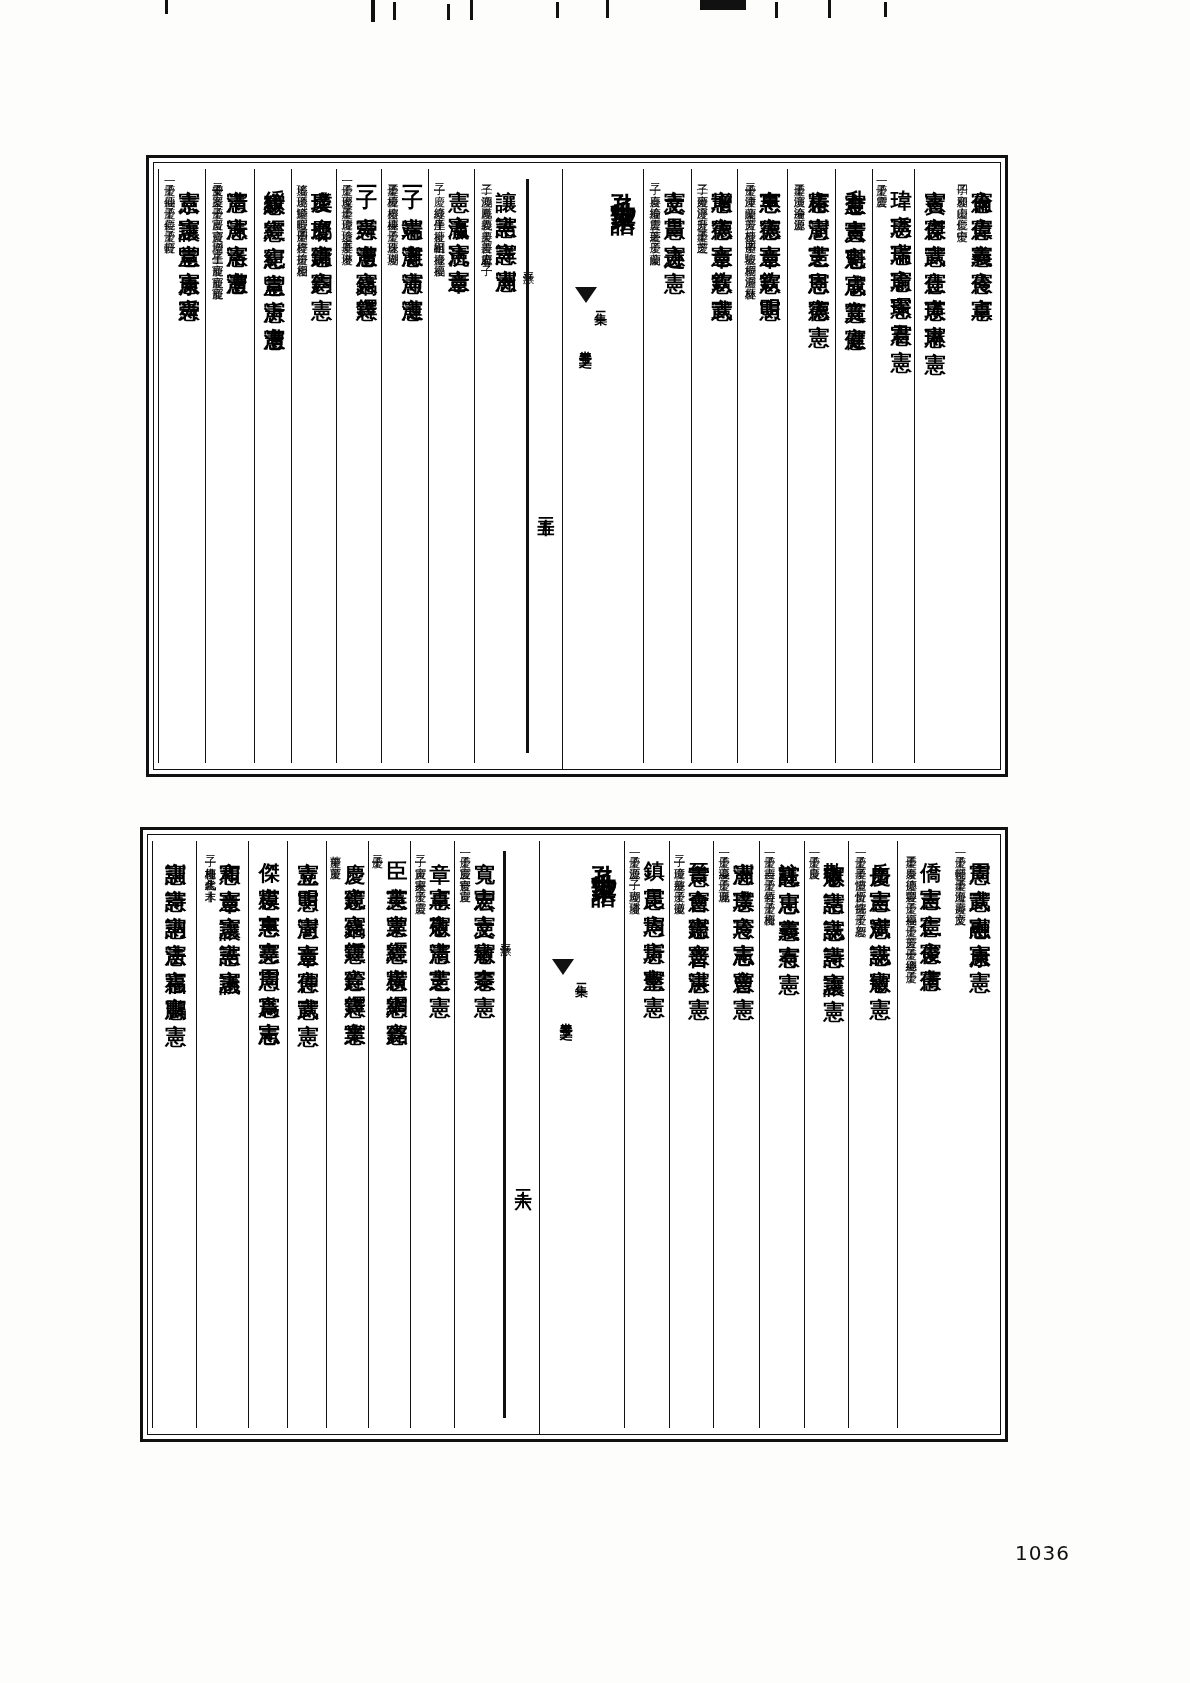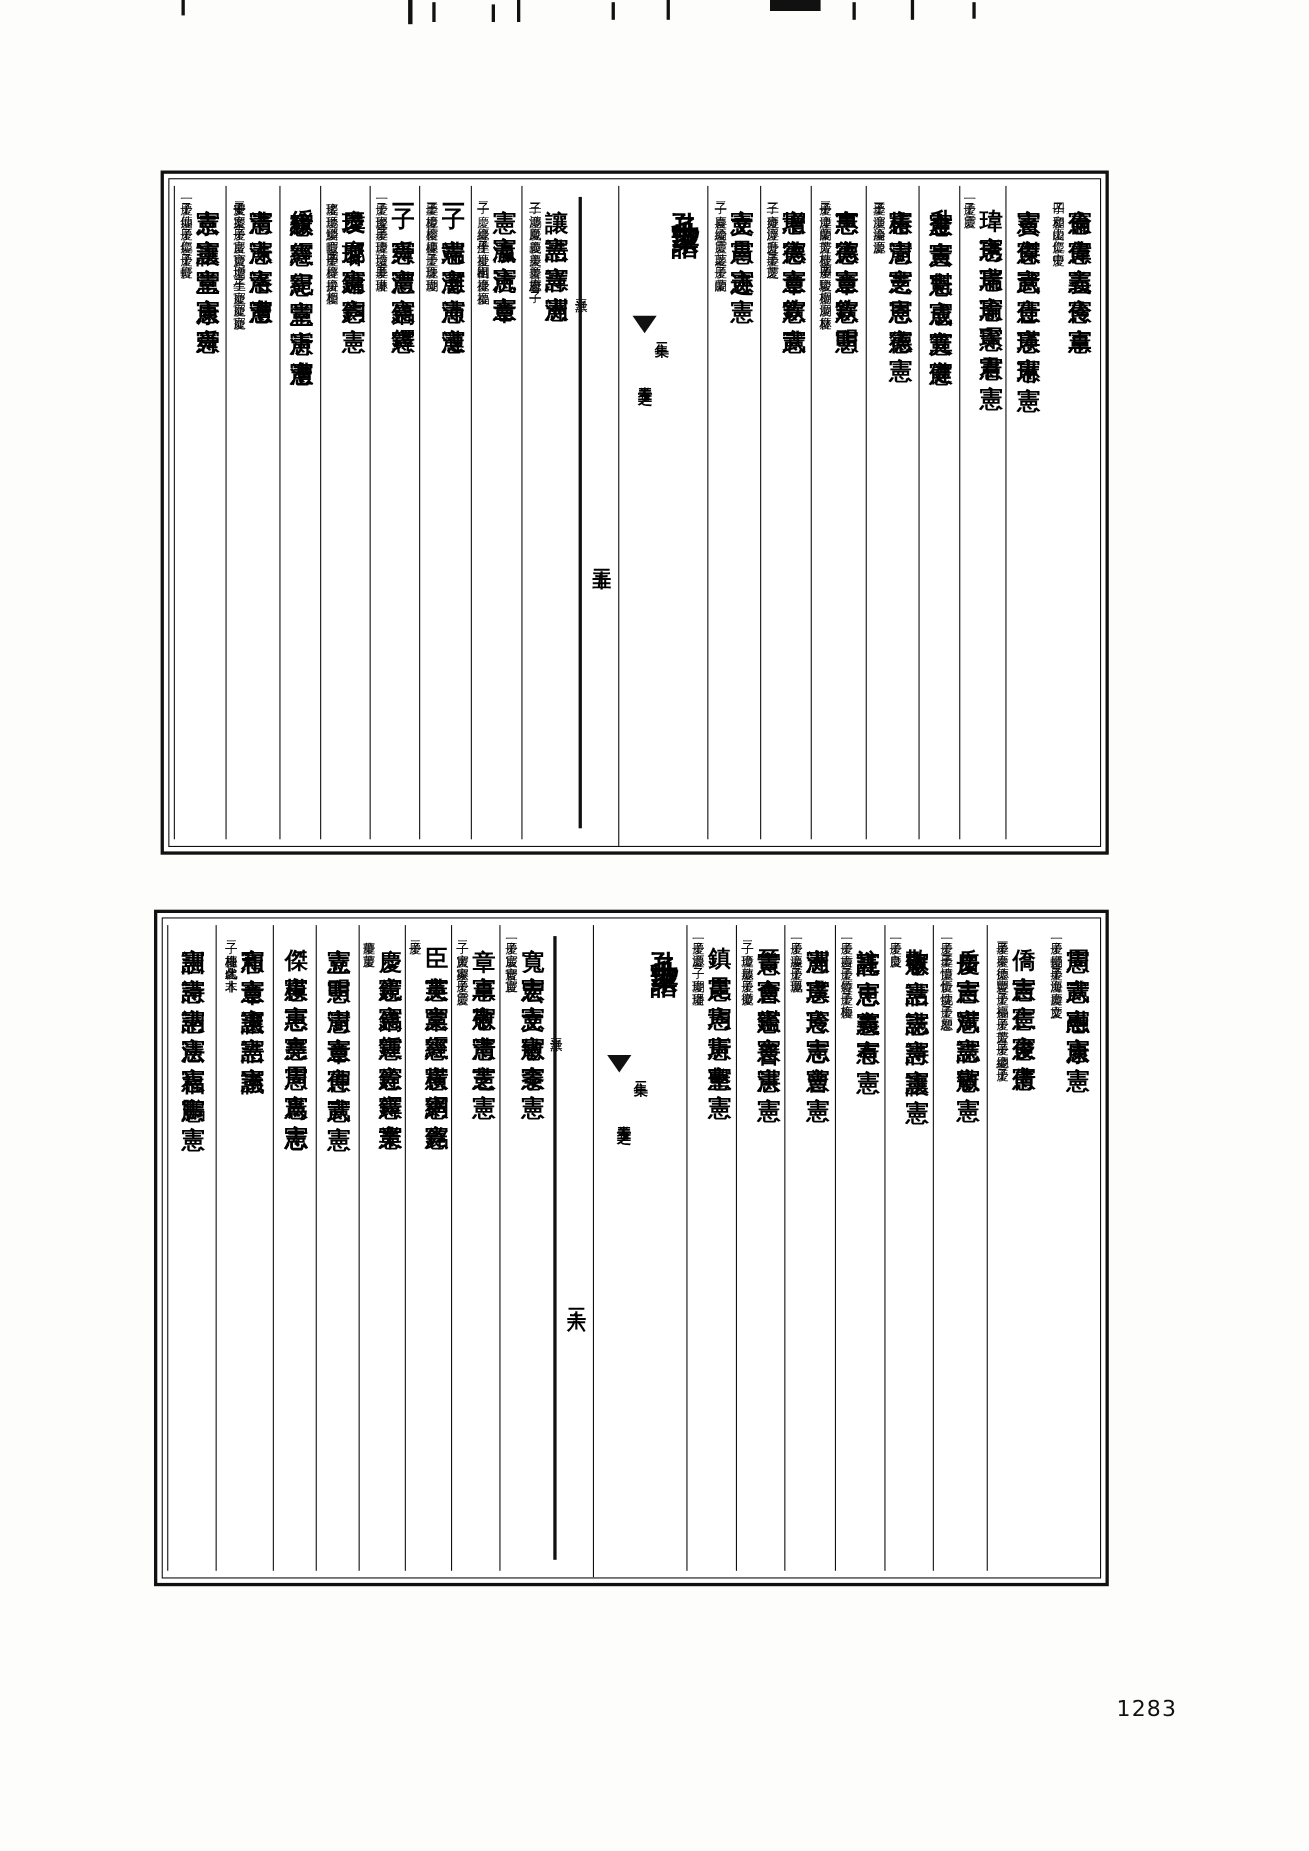--- a/index.html
+++ b/index.html
@@ -465,15 +465,15 @@
           <div class="col-wrap">
             <div class="col-text">憲訓　憲詩　憲訥　憲法　憲福　憲鵬　憲</div>
             <div class="ann"></div>
           </div>
         </div>
 
       </div>
     </div>
   </div>
 
-  <div class="folio">1283</div>
+  <div class="folio">1036</div>
 
 </div>
 
 </body></html>

